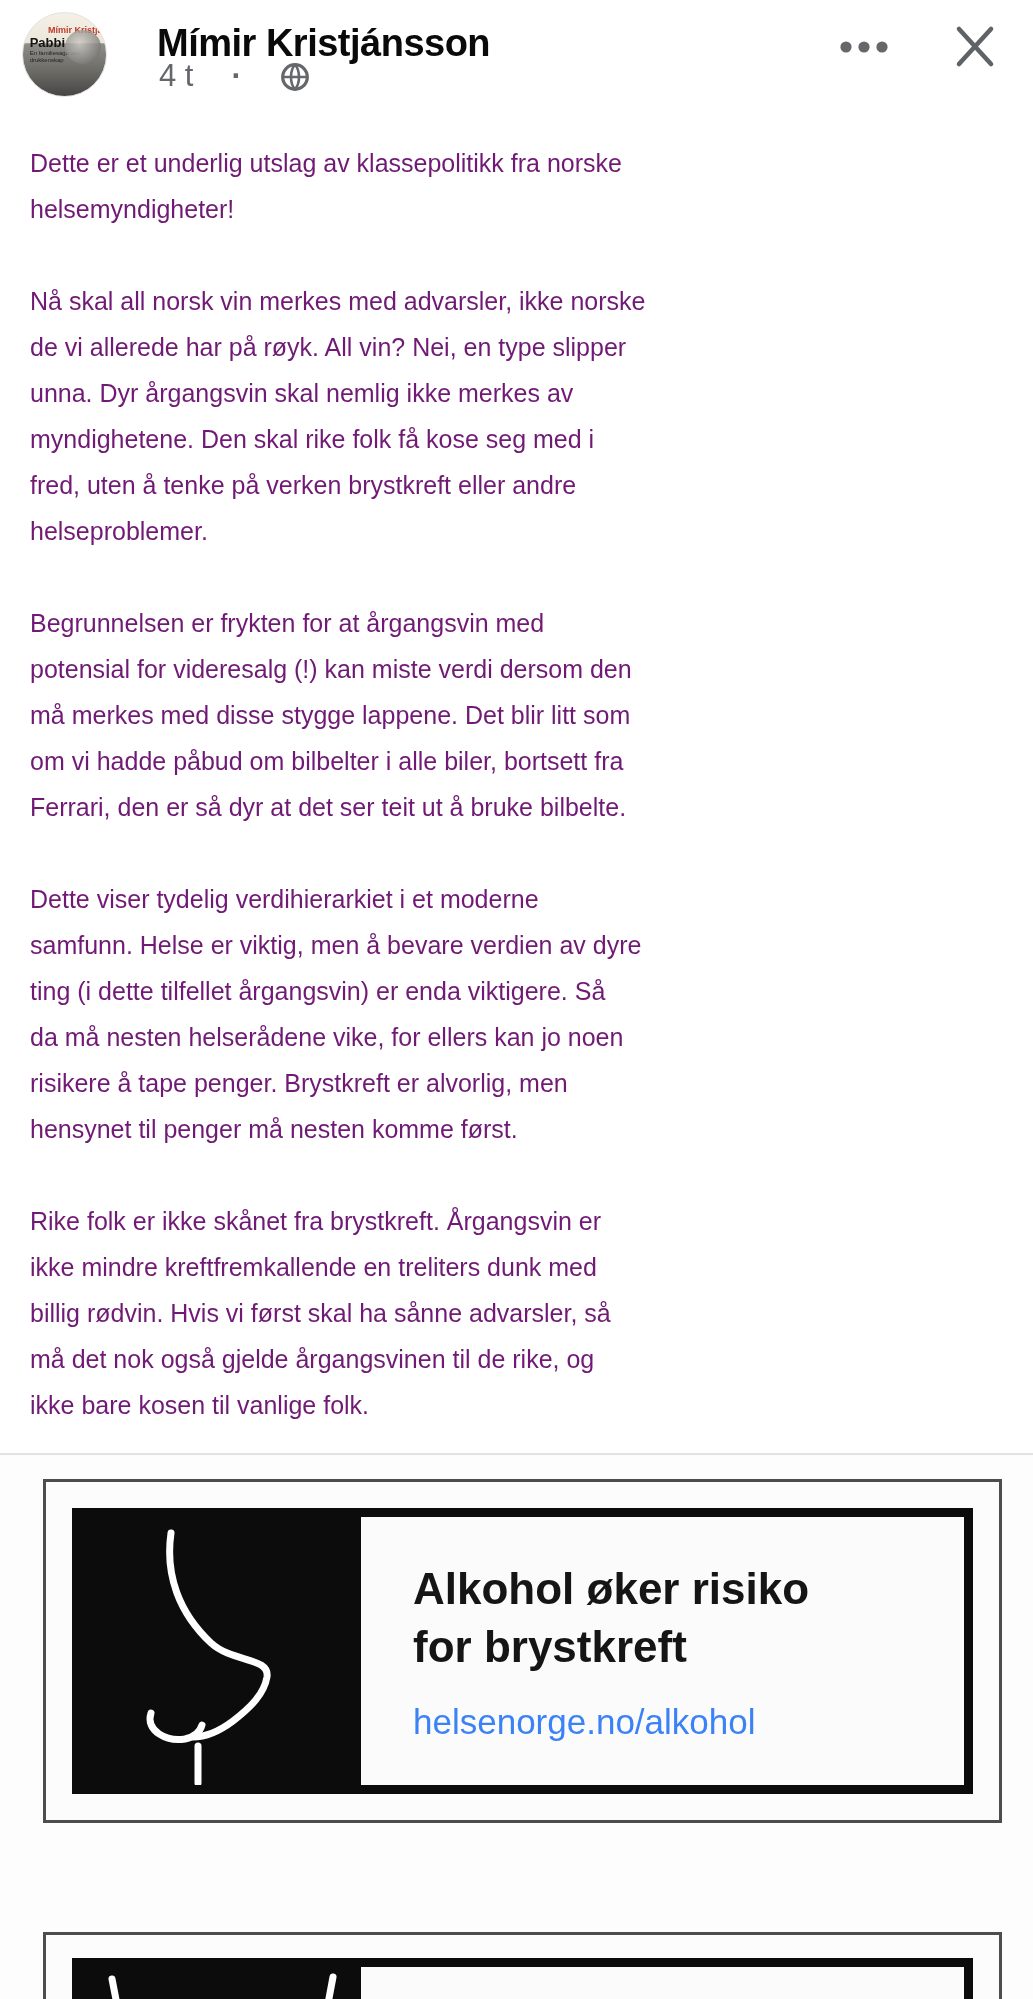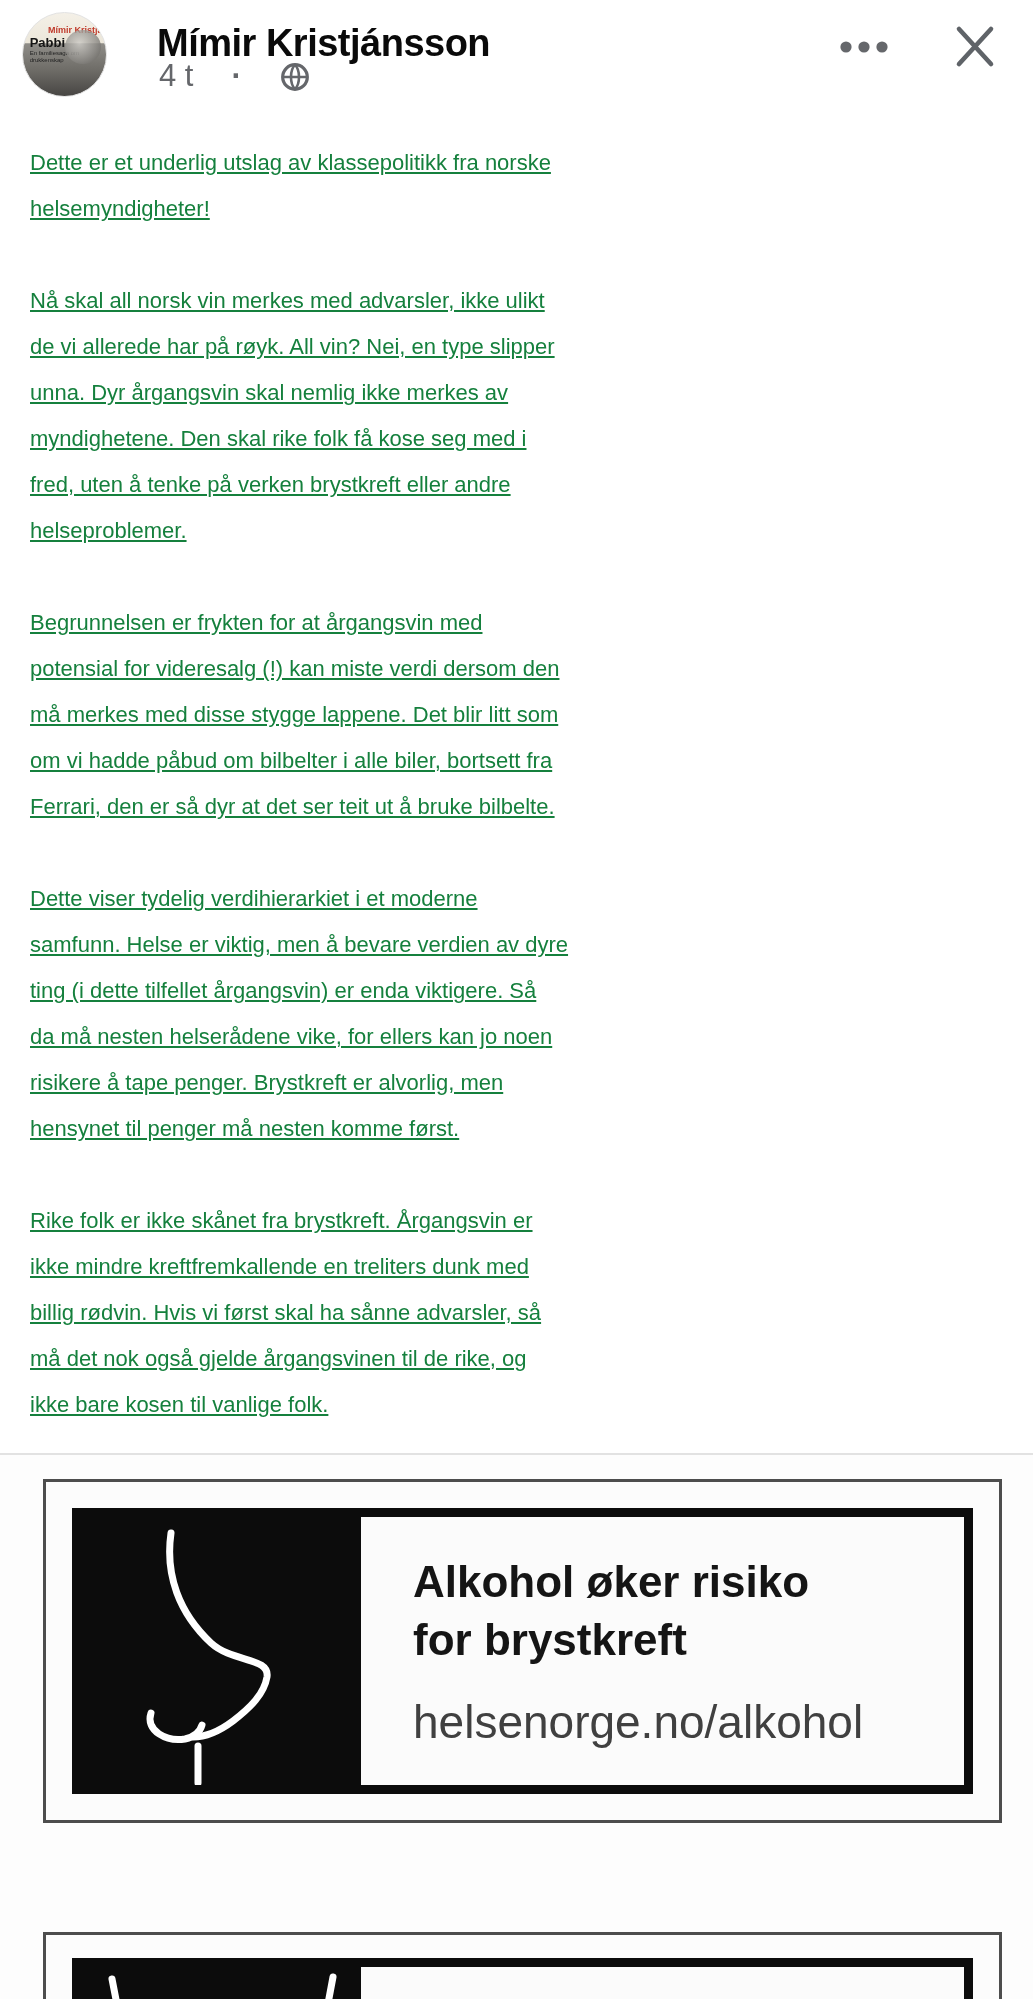--- a/index.html
+++ b/index.html
@@ -22,22 +22,22 @@
         font-size:31px;color:#65676b;gap:28px;}
   .meta .sep{margin:0 10px;font-weight:bold;}
   .meta svg{display:block;margin-top:2px;}
 
   .more-btn{position:absolute;left:838px;top:30px;width:52px;height:36px;display:flex;
             align-items:center;justify-content:center;background:none;border:none;cursor:pointer;padding:0;}
   .close-btn{position:absolute;left:948px;top:20px;width:54px;height:54px;display:flex;
             align-items:center;justify-content:center;background:none;border:none;cursor:pointer;padding:0;}
 
   
-  .post-text{position:absolute;left:30px;top:140px;width:973px;font-size:22px;line-height:46px;
-             color:#15803d;text-decoration:underline;}
+  .post-text{position:absolute;left:30px;top:140px;width:973px;font-size:25px;line-height:46px;
+             color:#701a75;}
   .post-text p{margin:0 0 46px 0;white-space:pre-line;}
   .post-text p:last-child{margin-bottom:4px;}
 
   .divider{position:absolute;left:0;top:1453px;width:1033px;height:2px;background:#e2e2e2;}
 
   
   .attachment{position:absolute;left:0;top:1455px;width:1033px;height:696px;background:#fdfdfd;}
 
   .label-frame{position:absolute;left:43px;width:959px;border:3px solid #4d4d4d;
                background:#fcfcfc;box-sizing:border-box;}
@@ -47,21 +47,21 @@
   .label-inner{position:absolute;left:26px;right:26px;top:26px;bottom:26px;
                border:9px solid #0c0c0c;box-sizing:border-box;display:flex;background:#fbfbfb;}
   .frame-2 .label-inner{top:23px;bottom:auto;height:320px;}
 
   .icon-box{width:280px;flex:0 0 280px;background:#0c0c0c;position:relative;}
   .icon-box svg{position:absolute;left:0;top:0;}
 
   .label-copy{flex:1;display:flex;flex-direction:column;justify-content:center;
               padding-left:52px;box-sizing:border-box;}
   .label-heading{font-size:44px;line-height:58px;font-weight:bold;color:#151515;white-space:pre-line;}
-  .label-url{font-size:46px;color:#404040;margin-top:26px;}
+  .label-url{font-size:35px;color:#3b82f6;margin-top:26px;}
 </style>
 </head>
 <body>
 
 <div class="page">
 
   <div>
     <div class="avatar">
       <span class="bk-red">Mímir Kristjánsson</span>
       <span class="bk-black">Pabbi</span>
@@ -97,21 +97,21 @@
         <svg width="44" height="44" viewBox="0 0 44 44">
           <path d="M6 5 L38 40 M38 5 L6 40" stroke="#5f6368" stroke-width="4.6" stroke-linecap="round" fill="none"></path>
         </svg>
       </span>
     </button>
   </div>
 
   <div class="post-text">
     <p>Dette er et underlig utslag av klassepolitikk fra norske
 helsemyndigheter!</p>
-    <p>Nå skal all norsk vin merkes med advarsler, ikke ulikt
+    <p>Nå skal all norsk vin merkes med advarsler, ikke norske
 de vi allerede har på røyk. All vin? Nei, en type slipper
 unna. Dyr årgangsvin skal nemlig ikke merkes av
 myndighetene. Den skal rike folk få kose seg med i
 fred, uten å tenke på verken brystkreft eller andre
 helseproblemer.</p>
     <p>Begrunnelsen er frykten for at årgangsvin med
 potensial for videresalg (!) kan miste verdi dersom den
 må merkes med disse stygge lappene. Det blir litt som
 om vi hadde påbud om bilbelter i alle biler, bortsett fra
 Ferrari, den er så dyr at det ser teit ut å bruke bilbelte.</p>

